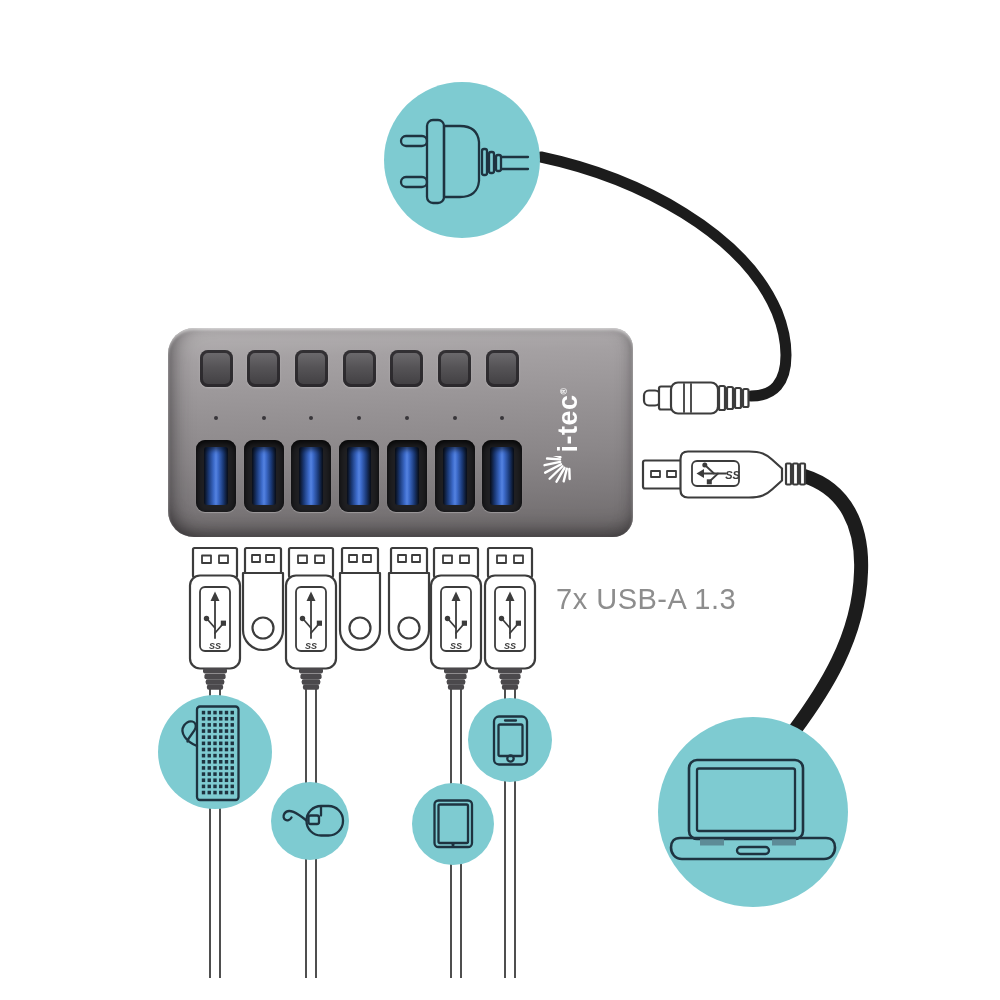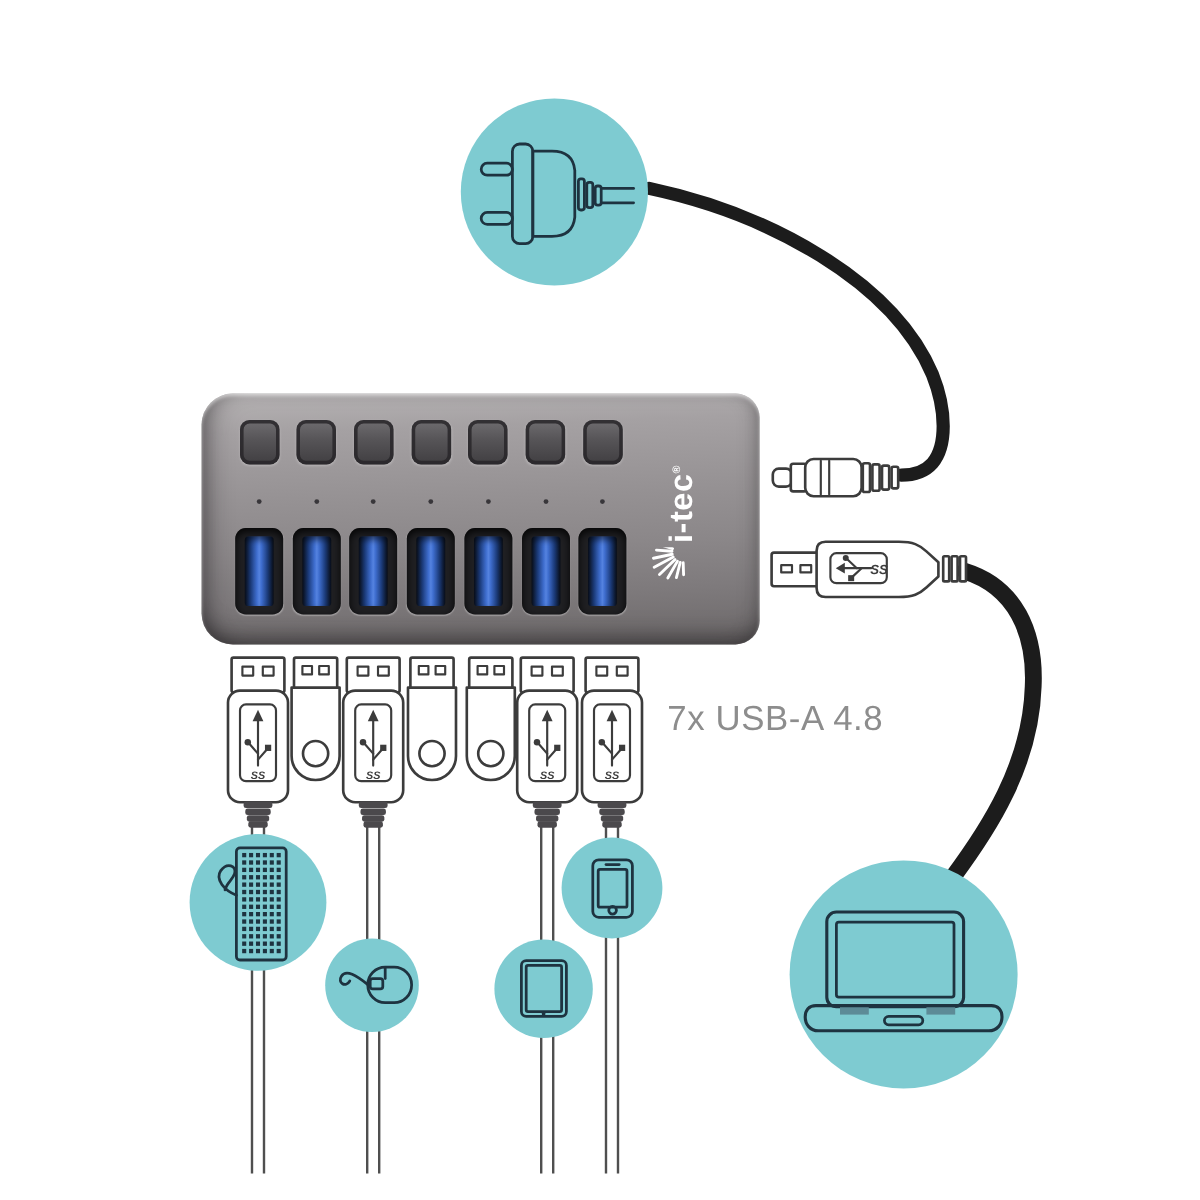--- a/index.html
+++ b/index.html
@@ -415,15 +415,15 @@
     <svg width="190" height="190" viewBox="658 717 190 190">
       <rect class="ic25" x="689" y="760" width="114" height="79" rx="8"></rect>
       <rect class="ic" x="697" y="768.5" width="98" height="62.5" rx="2"></rect>
       <rect class="hinge" x="700" y="839" width="24" height="6.5"></rect>
       <rect class="hinge" x="772" y="839" width="24" height="6.5"></rect>
       <path class="ic25" d="M680,838 H826 C832,838 835,842 835,847.5 C835,853.5 831,859 824,859 H682 C675,859 671,853.5 671,847.5 C671,842 674,838 680,838 Z"></path>
       <rect class="ic" x="737" y="847" width="32" height="7" rx="3.5"></rect>
     </svg>
   </div>
 
-  <div class="ports-label">7x USB-A 4.8</div>
+  <div class="ports-label">7x USB-A 1.3</div>
 
 </div>
 
 </body></html>

